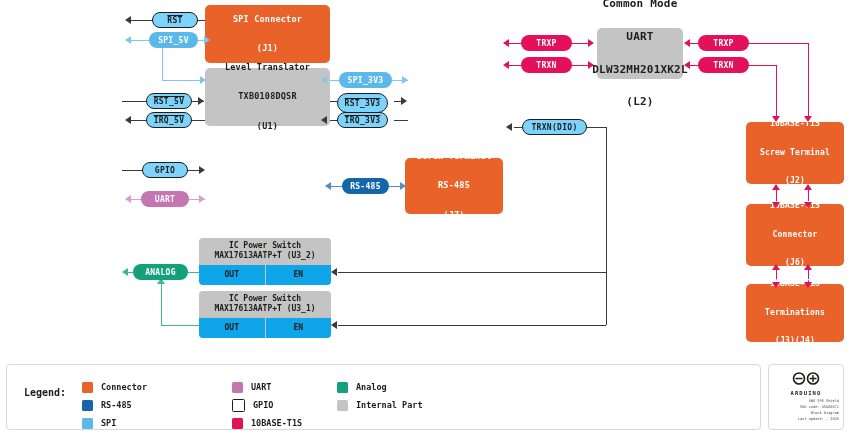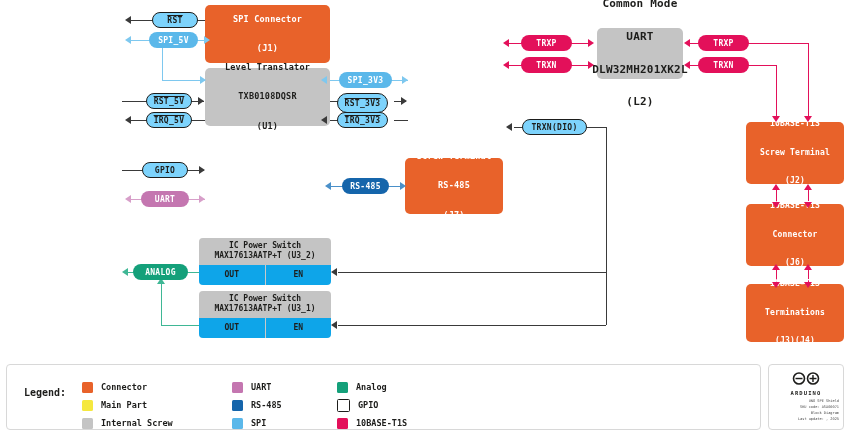--- a/index.html
+++ b/index.html
@@ -383,34 +383,30 @@
       </div>
       <div class="litem">
         <span class="sw" style="background: rgb(196, 118, 176);"></span>
         <span class="ltxt" style="font-size:8.5px;">UART</span>
       </div>
       <div class="litem">
         <span class="sw" style="background: rgb(20, 160, 122);"></span>
         <span class="ltxt" style="font-size:8.5px;">Analog</span>
       </div>
       <div class="litem">
-        <span class="sw" style="background: rgb(245, 232, 63);"></span>
-        <span class="ltxt" style="font-size:8.5px;">Main Part</span>
-      </div>
-      <div class="litem">
         <span class="sw" style="background: rgb(21, 101, 171);"></span>
         <span class="ltxt" style="font-size:8.5px;">RS-485</span>
       </div>
       <div class="litem">
         <span class="sw sw-out"></span>
         <span class="ltxt" style="font-size:8.5px;">GPIO</span>
       </div>
       <div class="litem">
         <span class="sw" style="background: rgb(196, 196, 196);"></span>
-        <span class="ltxt" style="font-size:8.5px;">Internal Screw</span>
+        <span class="ltxt" style="font-size:8.5px;">Internal Part</span>
       </div>
       <div class="litem">
         <span class="sw" style="background: rgb(91, 184, 234);"></span>
         <span class="ltxt" style="font-size:8.5px;">SPI</span>
       </div>
       <div class="litem">
         <span class="sw" style="background: rgb(227, 16, 90);"></span>
         <span class="ltxt" style="font-size:8.5px;">10BASE-T1S</span>
       </div>
     </div>

